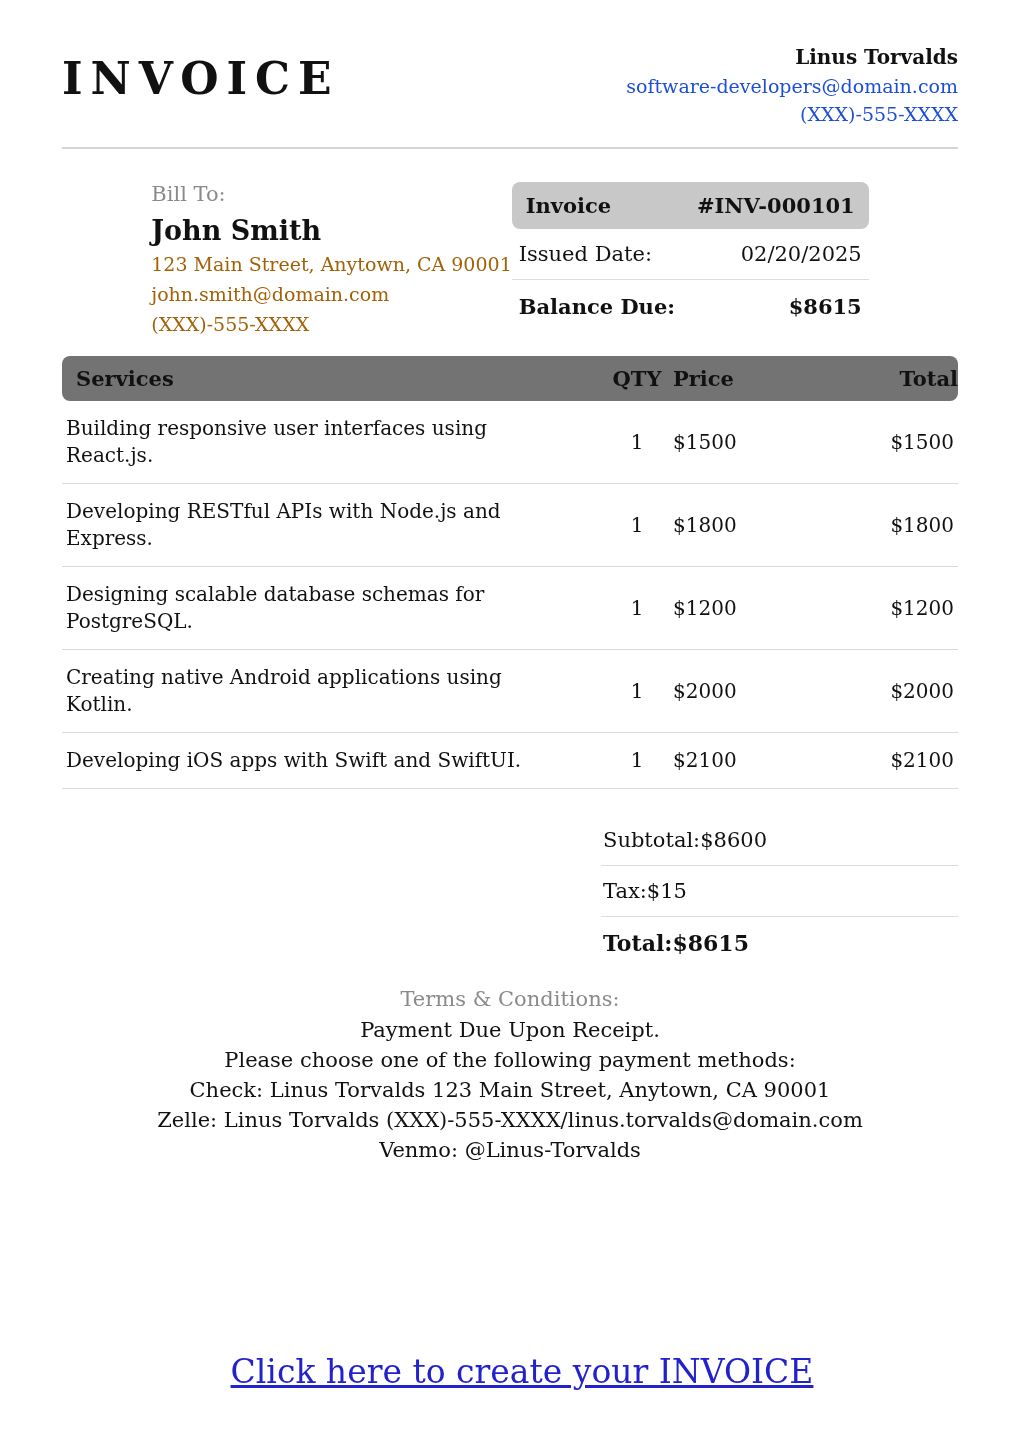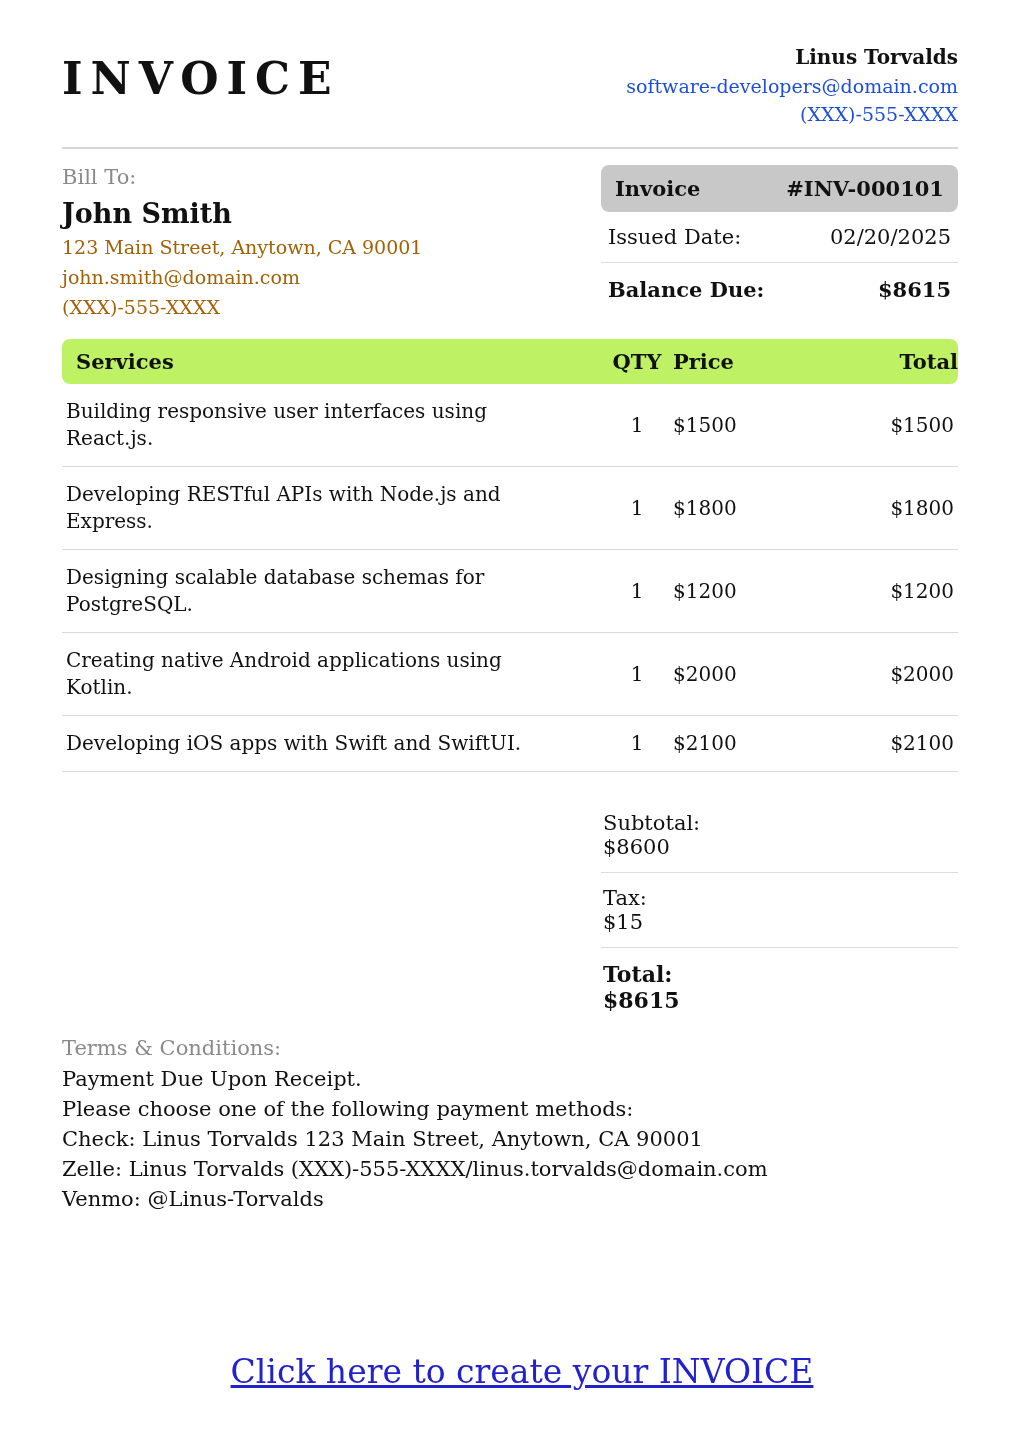--- a/index.html
+++ b/index.html
@@ -15,64 +15,64 @@
 
   
   .header-row { display:flex; justify-content:space-between; align-items:flex-start; }
   .invoice-title { font-size:44px; font-weight:bold; letter-spacing:8px; color:#111; padding-top:8px; }
   .company { text-align:right; }
   .company-name { font-size:20px; font-weight:bold; color:#111; }
   .company-line { font-size:19px; color:#1d4ed8; margin-top:6px; }
   .top-divider { border:none; border-top:2px solid #d5d5d5; margin-top:22px; }
 
   
-  .billing-row { display:flex; justify-content:space-between; margin-top:16px; }
+  .billing-row { display:flex; justify-content:center; margin-top:33px; }
   .bill-label { font-size:21px; color:#8a8a8a; }
   .bill-name { font-size:27px; font-weight:bold; margin-top:9px; }
   .bill-line { font-size:19px; color:#a16207; margin-top:8px; }
   .bill-line.first { margin-top:7px; }
 
   .invoice-info { width:357px; }
   .info-header {
     background:#c8c8c8; border-radius:8px;
     display:flex; justify-content:space-between;
     padding:11px 14px; font-size:21px; font-weight:bold;
   }
   .info-row { display:flex; justify-content:space-between; padding:13px 7px; font-size:21px; }
   .info-divider { border-top:1px solid #dddddd; }
   .info-row.balance { font-weight:bold; padding-top:14px; }
 
   
   .services-table { width:100%; margin-top:21px; border-collapse:separate; border-spacing:0; }
   .services-table th {
-    background:#bef264; font-size:21px; font-weight:bold;
+    background:#737373; font-size:21px; font-weight:bold;
     padding:10px 0; text-align:left;
   }
   .services-table th.col-service { border-radius:8px 0 0 8px; padding-left:14px; }
   .services-table th.col-qty { text-align:center; }
   .services-table th.col-total { border-radius:0 8px 8px 0; text-align:right; }
   .services-table td {
     font-size:20px; padding:14px 0; border-bottom:1px solid #d9d9d9; color:#111;
     line-height:1.35;
   }
   .services-table td.cell-service { padding-left:4px; padding-right:30px; }
   .services-table td.cell-qty { text-align:center; }
   .services-table td.cell-total { text-align:right; padding-right:4px; }
   .col-qty { width:72px; }
   .col-price { width:135px; }
   .col-total { width:150px; }
 
   
   .totals { width:357px; margin-left:auto; margin-top:26px; }
-  .totals-row { display:flex; justify-content:center; font-size:21px; padding:13px 2px;flex-direction:column; }
+  .totals-row { display:flex; justify-content:flex-start; font-size:21px; padding:13px 2px; }
   .totals-divider { border-top:1px solid #dddddd; }
   .totals-row.grand { font-weight:bold; font-size:22px; }
 
   
-  .terms { margin-top:10px; }
+  .terms { margin-top:18px;text-align:center; }
   .terms-label { font-size:21px; color:#8a8a8a; }
   .terms-line { font-size:21px; color:#111; margin-top:8px; line-height:1.05; }
 
   
   .footer { position:absolute; top:1352px; left:0; width:1020px; text-align:center;padding-left:24px; }
   .create-link {
     font-size:33px; color:#2222cc; text-decoration:underline; cursor:pointer;
   }
 </style>
 </head>

